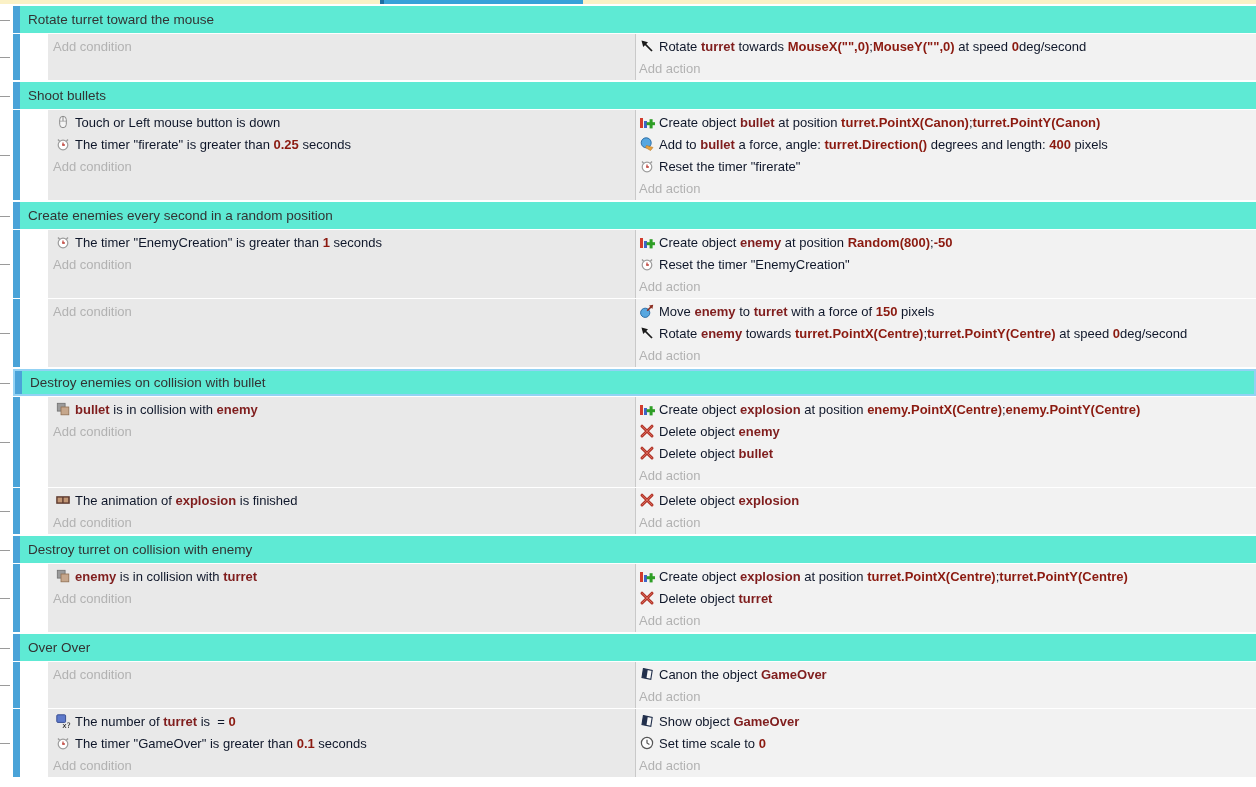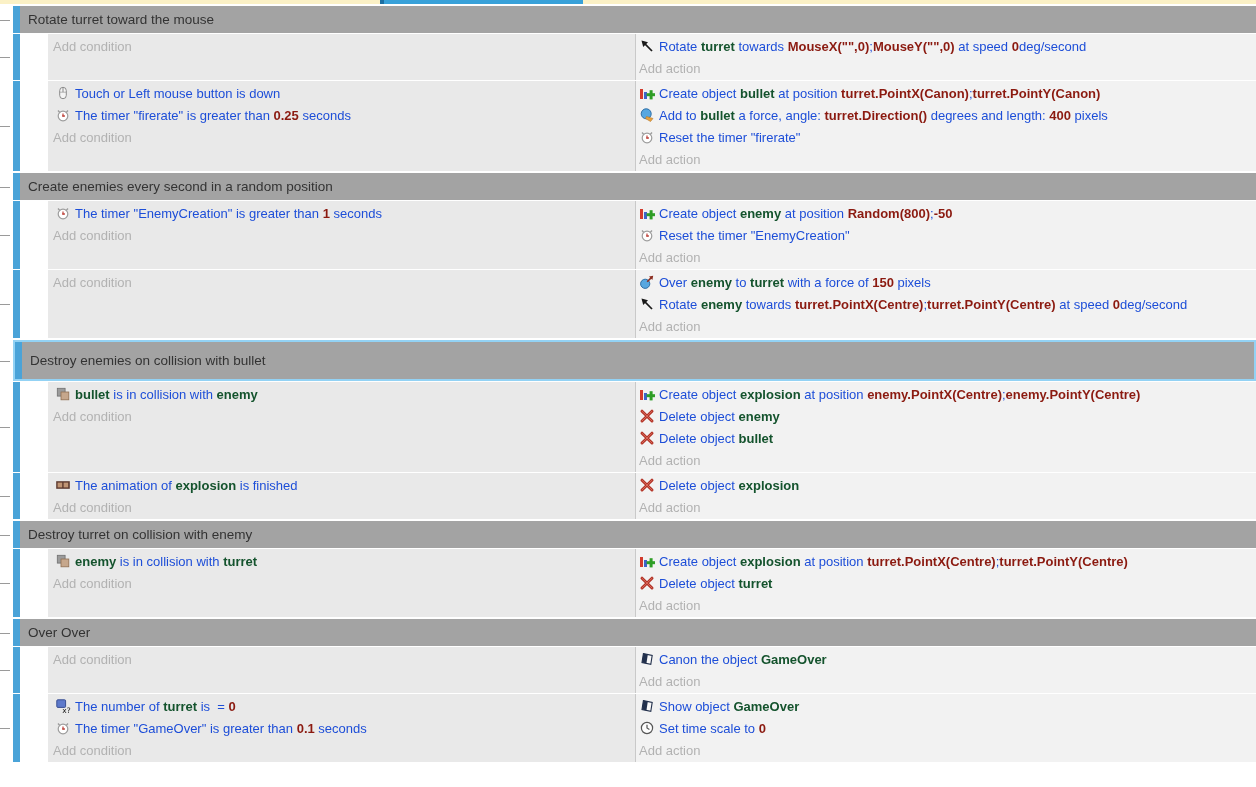--- a/index.html
+++ b/index.html
@@ -13,40 +13,40 @@
   .top-indicator{position:absolute;top:0;left:380px;width:203px;height:4px;
     background:#38a1d9;border-left:4px solid #1c6fa3;box-sizing:border-box;}
   
   #events-root{display:block;}
   .block{display:flex;align-items:stretch;margin-top:1px;}
   .block.hdr{margin-top:2px;}
   .gutter{width:13px;flex:none;position:relative;background:#fff;}
   .tick{position:absolute;left:0;top:50%;width:10px;height:1px;background:#9a9a9a;}
   .bar{width:7px;flex:none;background:#4aa3d8;}
   
-  .hdr .content{flex:1;background:#a3a3a3;height:27px;display:flex;align-items:center;
+  .hdr .content{flex:1;background:#5eead4;height:27px;display:flex;align-items:center;
     padding-left:8px;font-size:13.5px;color:#333;box-sizing:border-box;}
-  .hdr.hl .content{height:41px;border-top:2px solid #93d2f4;border-bottom:2px solid #93d2f4;
+  .hdr.hl .content{height:27px;border-top:2px solid #93d2f4;border-bottom:2px solid #93d2f4;
     border-right:2px solid #93d2f4;}
   .hdr.hl .bar{border-top:2px solid #93d2f4;border-bottom:2px solid #93d2f4;
     border-left:2px solid #93d2f4;box-sizing:border-box;width:9px;}
   
   .body .content{flex:1;display:flex;align-items:stretch;min-width:0;}
   .conds{width:587px;flex:none;background:#e9e9e9;padding:1px 0;box-sizing:border-box;margin-left:28px;}
   .vdiv{width:1px;flex:none;background:#c9c9c9;}
   .acts{flex:1;background:#f2f2f2;padding:1px 0;min-width:0;}
   .item{height:22px;display:flex;align-items:center;padding-left:7px;font-size:13px;
     color:#1c1c1c;white-space:nowrap;cursor:default;overflow:hidden;}
   .acts .item{padding-left:3px;}
   .item .icon{width:16px;height:16px;margin-right:4px;flex:none;display:inline-flex;}
   .item .icon svg{width:16px;height:16px;display:block;}
   .item span{white-space:pre;}
-  .seg-object{color:#14532d;font-weight:bold;}
+  .seg-object{color:#7f1d1d;font-weight:bold;}
   .seg-param{color:#8b1a10;font-weight:bold;}
-  .seg-text{color:#1d4ed8;}
+  .seg-text{color:#0f172a;}
   .add{height:22px;display:flex;align-items:center;padding-left:5px;font-size:13px;color:#b2b2b2;}
   .acts .add{padding-left:3px;}
   .bottom-strip{height:8px;background:#ffffff;}
 </style>
 </head>
 <body>
 
 <div class="top-strip">
   <div class="top-indicator"></div>
 </div>
@@ -82,20 +82,27 @@
             <span class="seg-text">;</span>
             <span class="seg-param">MouseY("",0)</span>
             <span class="seg-text"> at speed </span>
             <span class="seg-param">0</span>
             <span class="seg-text">deg/second</span>
           </div>
           <div class="add">Add action</div>
         </div>
       </div>
     </div>
+    <div class="block hdr">
+      <div class="gutter">
+        <div class="tick"></div>
+      </div>
+      <div class="bar"></div>
+      <div class="content">Shoot bullets</div>
+    </div>
     <div class="block body">
       <div class="gutter">
         <div class="tick"></div>
       </div>
       <div class="bar"></div>
       <div class="content">
         <div class="conds">
           <div class="item">
             <span class="icon"><svg viewBox="0 0 16 16">
                 <rect x="4.7" y="2.3" width="6.6" height="11.4" rx="3.3" fill="#f4f4f4" stroke="#8b8b8b"></rect>
@@ -225,21 +232,21 @@
           <div class="add">Add condition</div>
         </div>
         <div class="vdiv"></div>
         <div class="acts">
           <div class="item">
             <span class="icon"><svg viewBox="0 0 16 16">
                 <circle cx="6.2" cy="9.8" r="4.6" fill="#57a7e0" stroke="#2d6ea6"></circle>
                 <path d="M8.2 7.8 L12.6 3.4" stroke="#8b2d20" stroke-width="1.6"></path>
                 <path d="M14.2 1.8 L13.4 6 L10 2.6 Z" fill="#8b2d20"></path>
               </svg></span>
-            <span class="seg-text">Over </span>
+            <span class="seg-text">Move </span>
             <span class="seg-object">enemy</span>
             <span class="seg-text"> to </span>
             <span class="seg-object">turret</span>
             <span class="seg-text"> with a force of </span>
             <span class="seg-param">150</span>
             <span class="seg-text"> pixels</span>
           </div>
           <div class="item">
             <span class="icon"><svg viewBox="0 0 16 16">
                 <path d="M4.2 4.2 L13 13" stroke="#1a1a1a" stroke-width="1.7" fill="none"></path>

